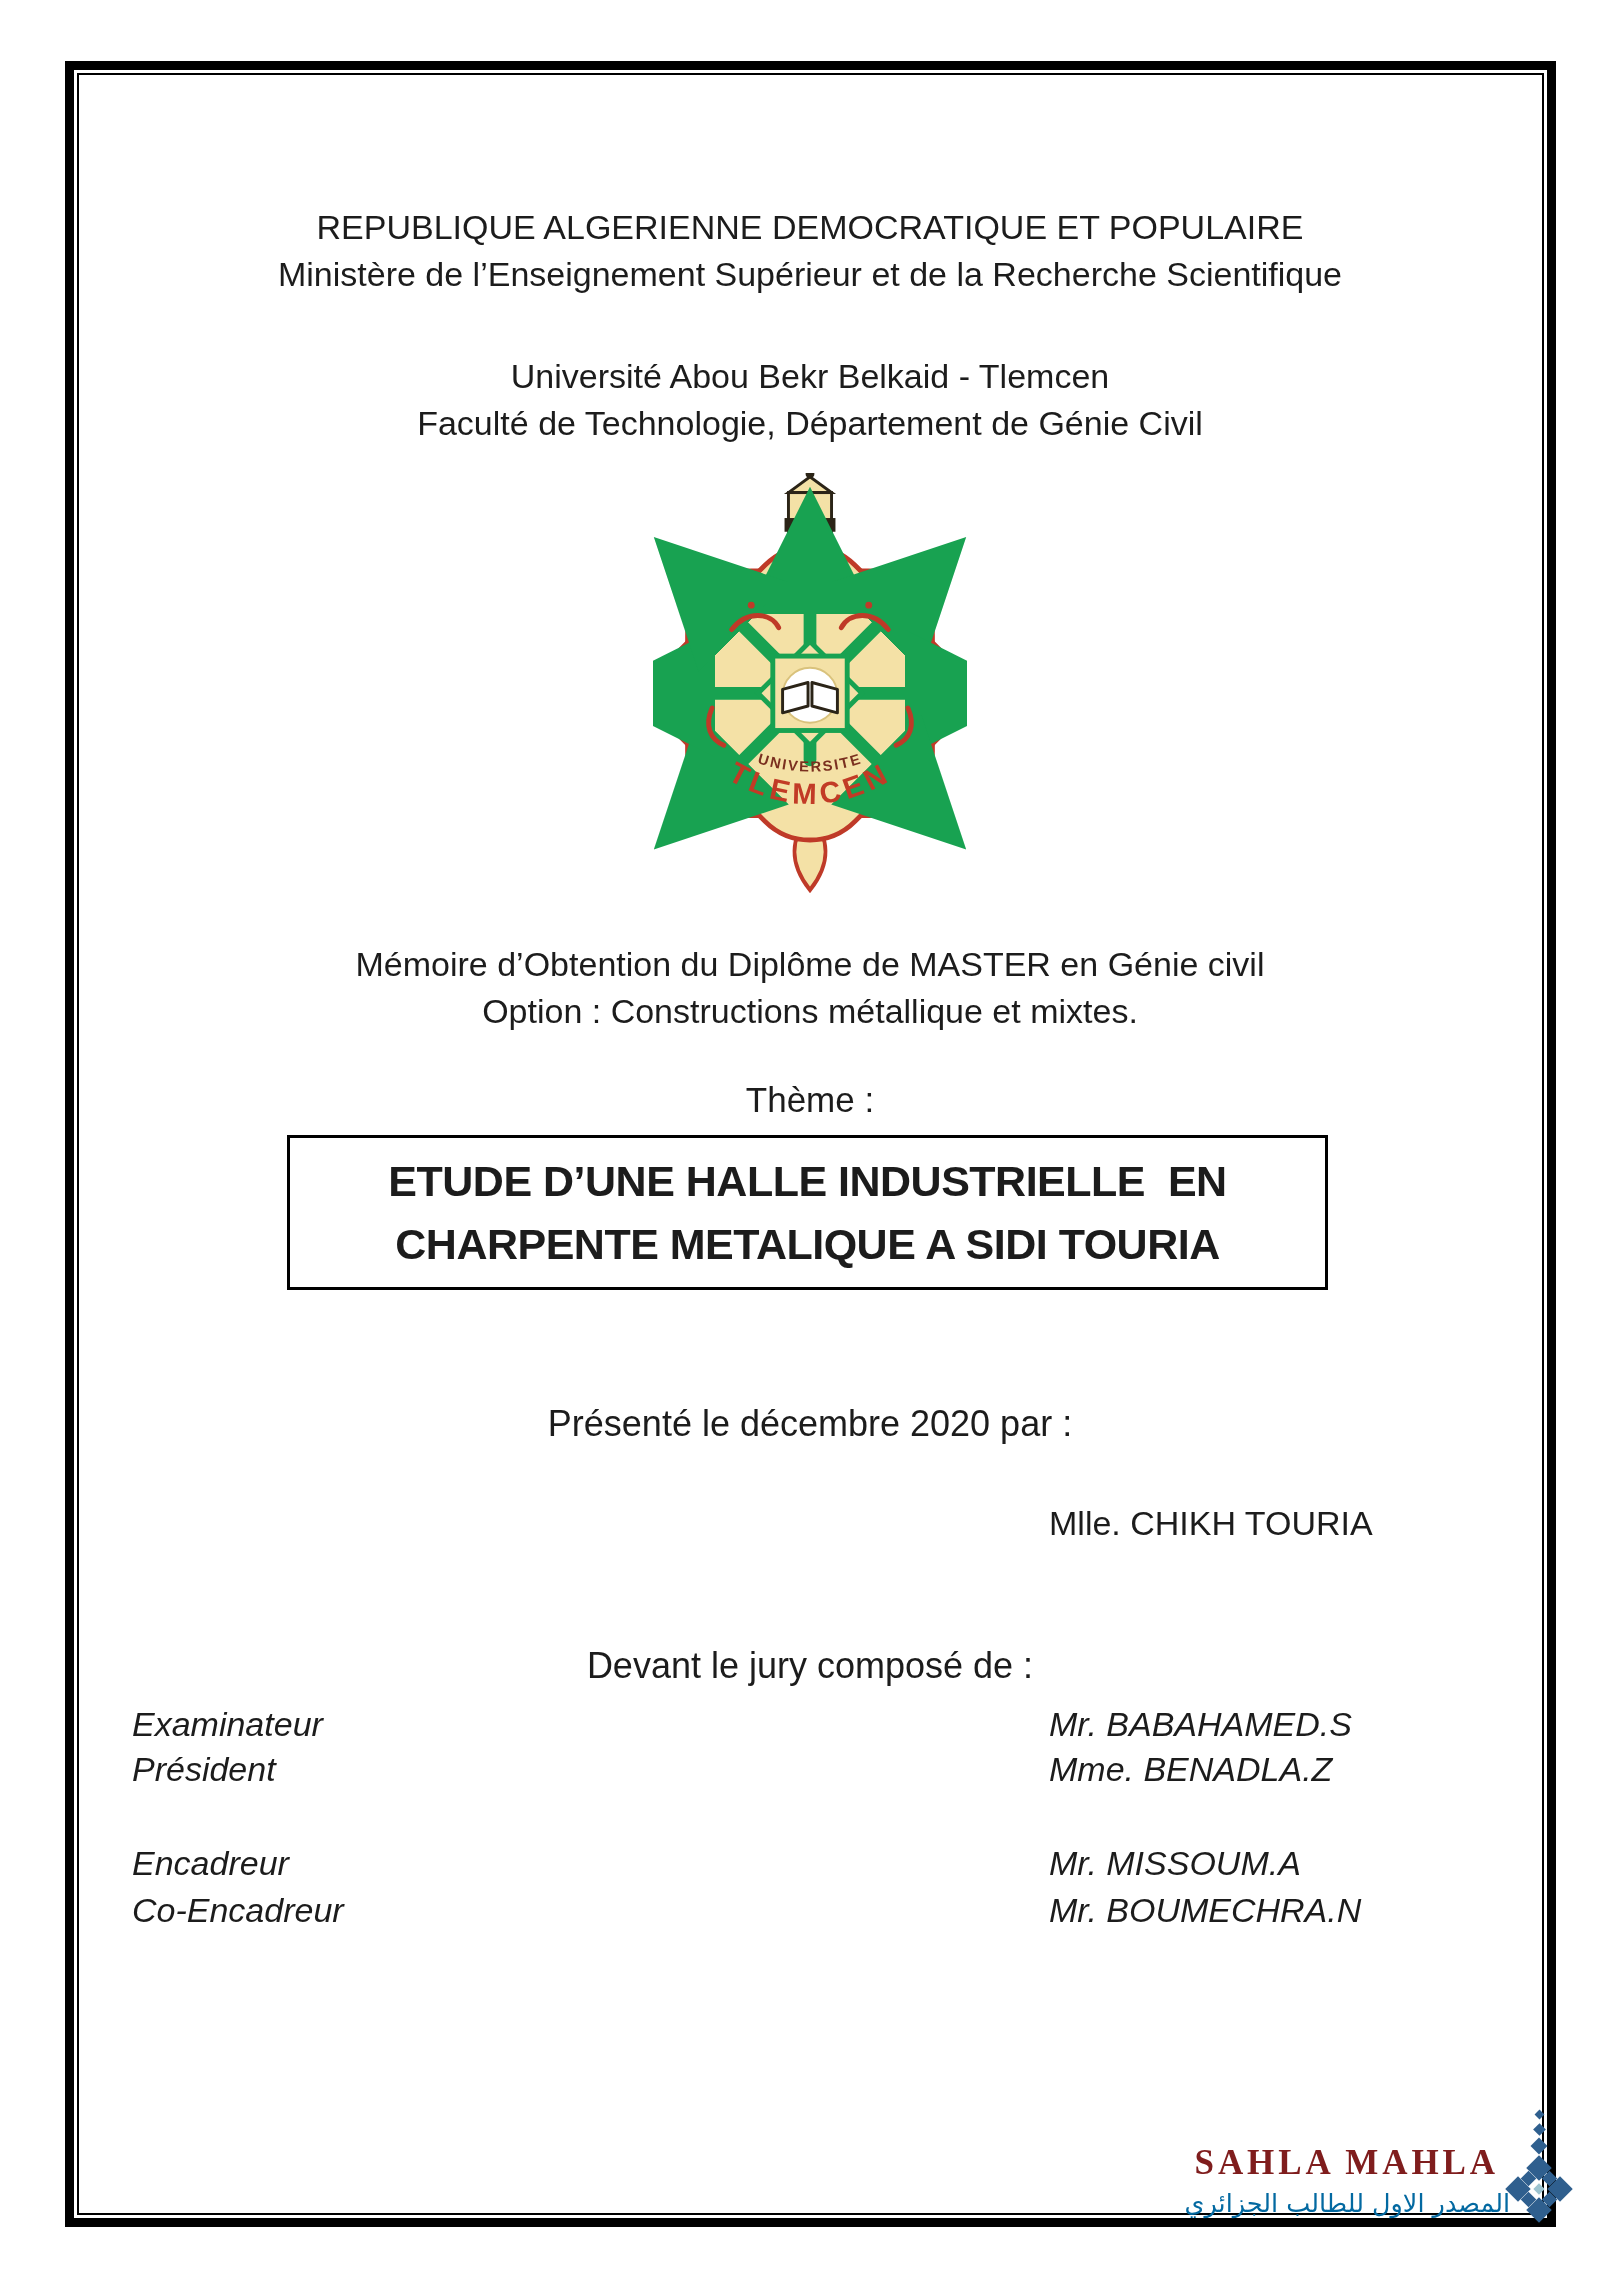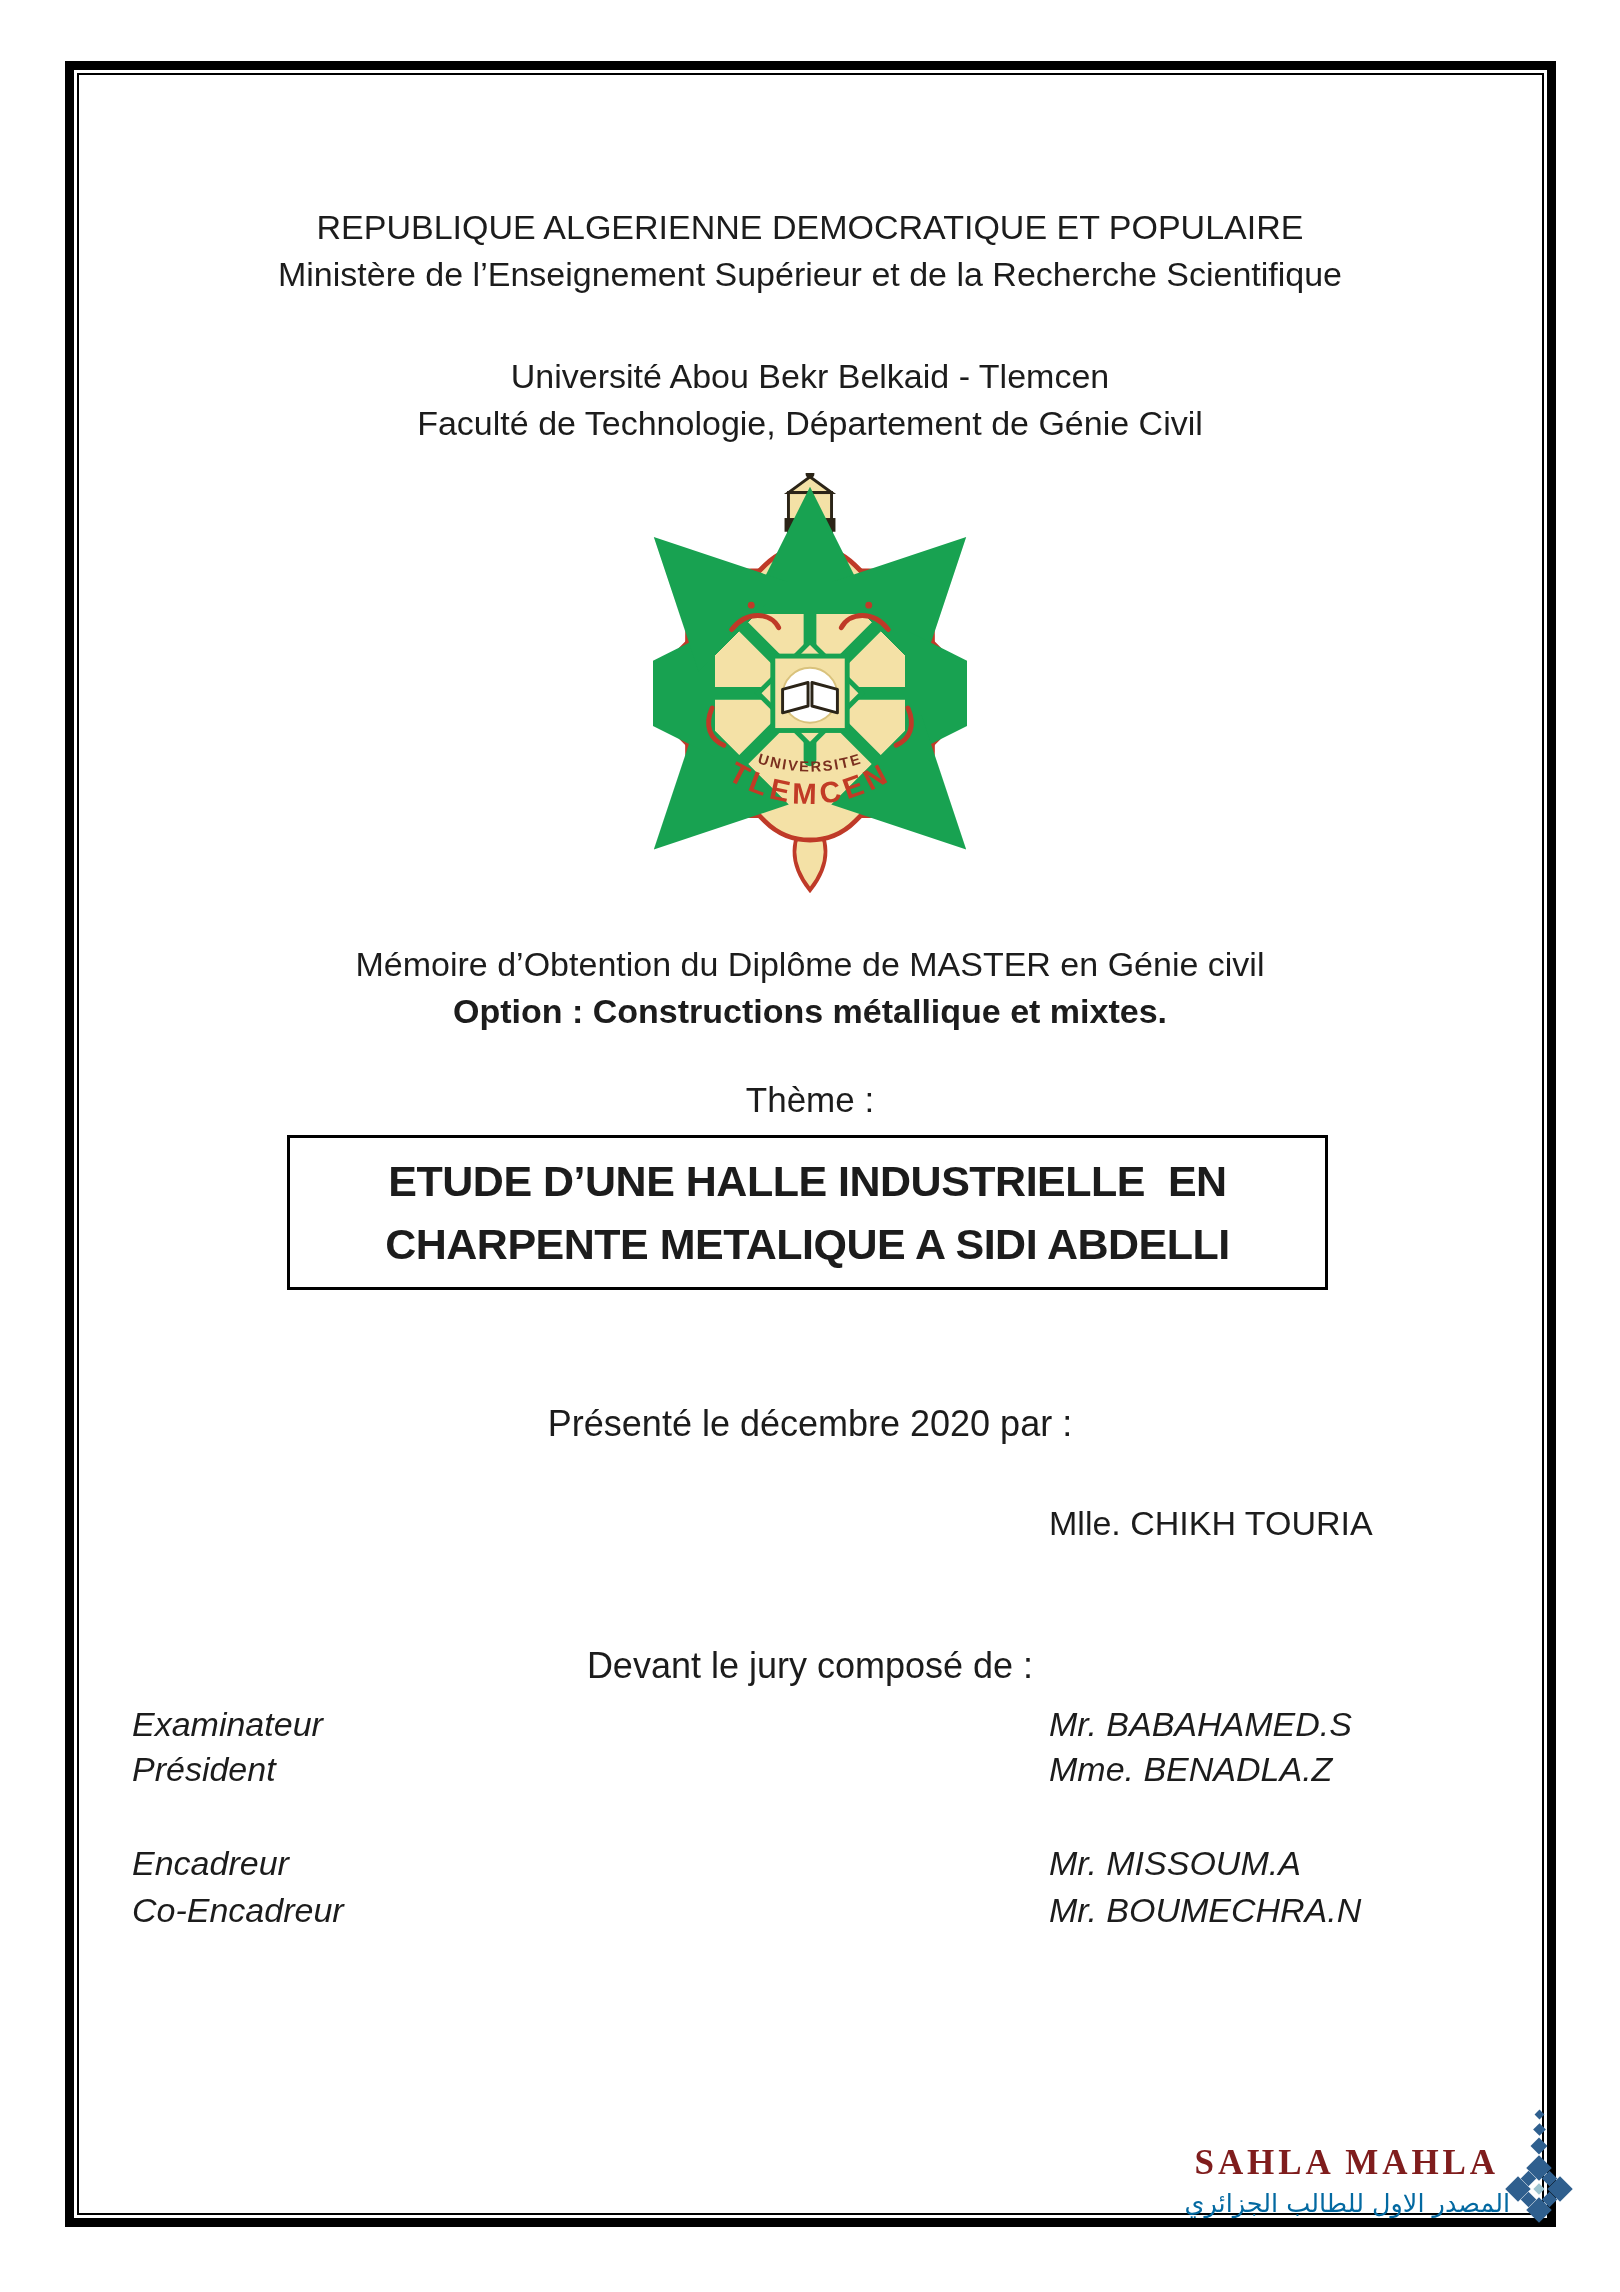--- a/index.html
+++ b/index.html
@@ -17,21 +17,21 @@
   .center-line { position:absolute; left:88px; right:88px; text-align:center;
     font-size:34px; line-height:47px; white-space:pre-wrap; }
   .t-h1 { top:204px; }
   .t-h2 { top:251px; }
   .t-h3 { top:353px; }
   .t-h4 { top:400px; }
 
   .uni-logo { position:absolute; left:653px; top:473px; width:314px; height:421px; }
 
   .t-d1 { top:941px; }
-  .t-d2 { top:988px;font-weight:bold; }
+  .t-d2 { top:988px; }
   .t-theme-label { top:1076px; font-size:35px; }
 
   .theme-box {
     position:absolute; left:287px; top:1135px; width:1041px; height:155px;
     border:3.9px solid #000; box-sizing:border-box;
     display:flex; flex-direction:column; justify-content:center;
     text-align:center; font-weight:bold; font-size:43px; line-height:63px;
   }
   .theme-line { white-space:pre-wrap; letter-spacing:-0.5px; }
 
@@ -140,21 +140,21 @@
       <textPath href="#arcT" startOffset="50%" text-anchor="middle">TLEMCEN</textPath>
     </text>
   </svg>
 
   <div class="center-line t-d1">Mémoire d’Obtention du Diplôme de MASTER en Génie civil</div>
   <div class="center-line t-d2">Option : Constructions métallique et mixtes.</div>
 
   <div class="center-line t-theme-label">Thème :</div>
   <div class="theme-box">
     <div class="theme-line">ETUDE D’UNE HALLE INDUSTRIELLE  EN</div>
-    <div class="theme-line">CHARPENTE METALIQUE A SIDI ABDELLI</div>
+    <div class="theme-line">CHARPENTE METALIQUE A SIDI TOURIA</div>
   </div>
 
   <div class="center-line t-pres">Présenté le décembre 2020 par :</div>
   <div class="author author-right">Mlle. CHIKH TOURIA</div>
 
   <div class="center-line t-jury-title">Devant le jury composé de :</div>
   <div class="jury-cell jury-role jr0">Président</div>
   <div class="jury-cell jury-name jr0">Mme. BENADLA.Z</div>
   <div class="jury-cell jury-role jr1">Examinateur</div>
   <div class="jury-cell jury-name jr1">Mr. BABAHAMED.S</div>

